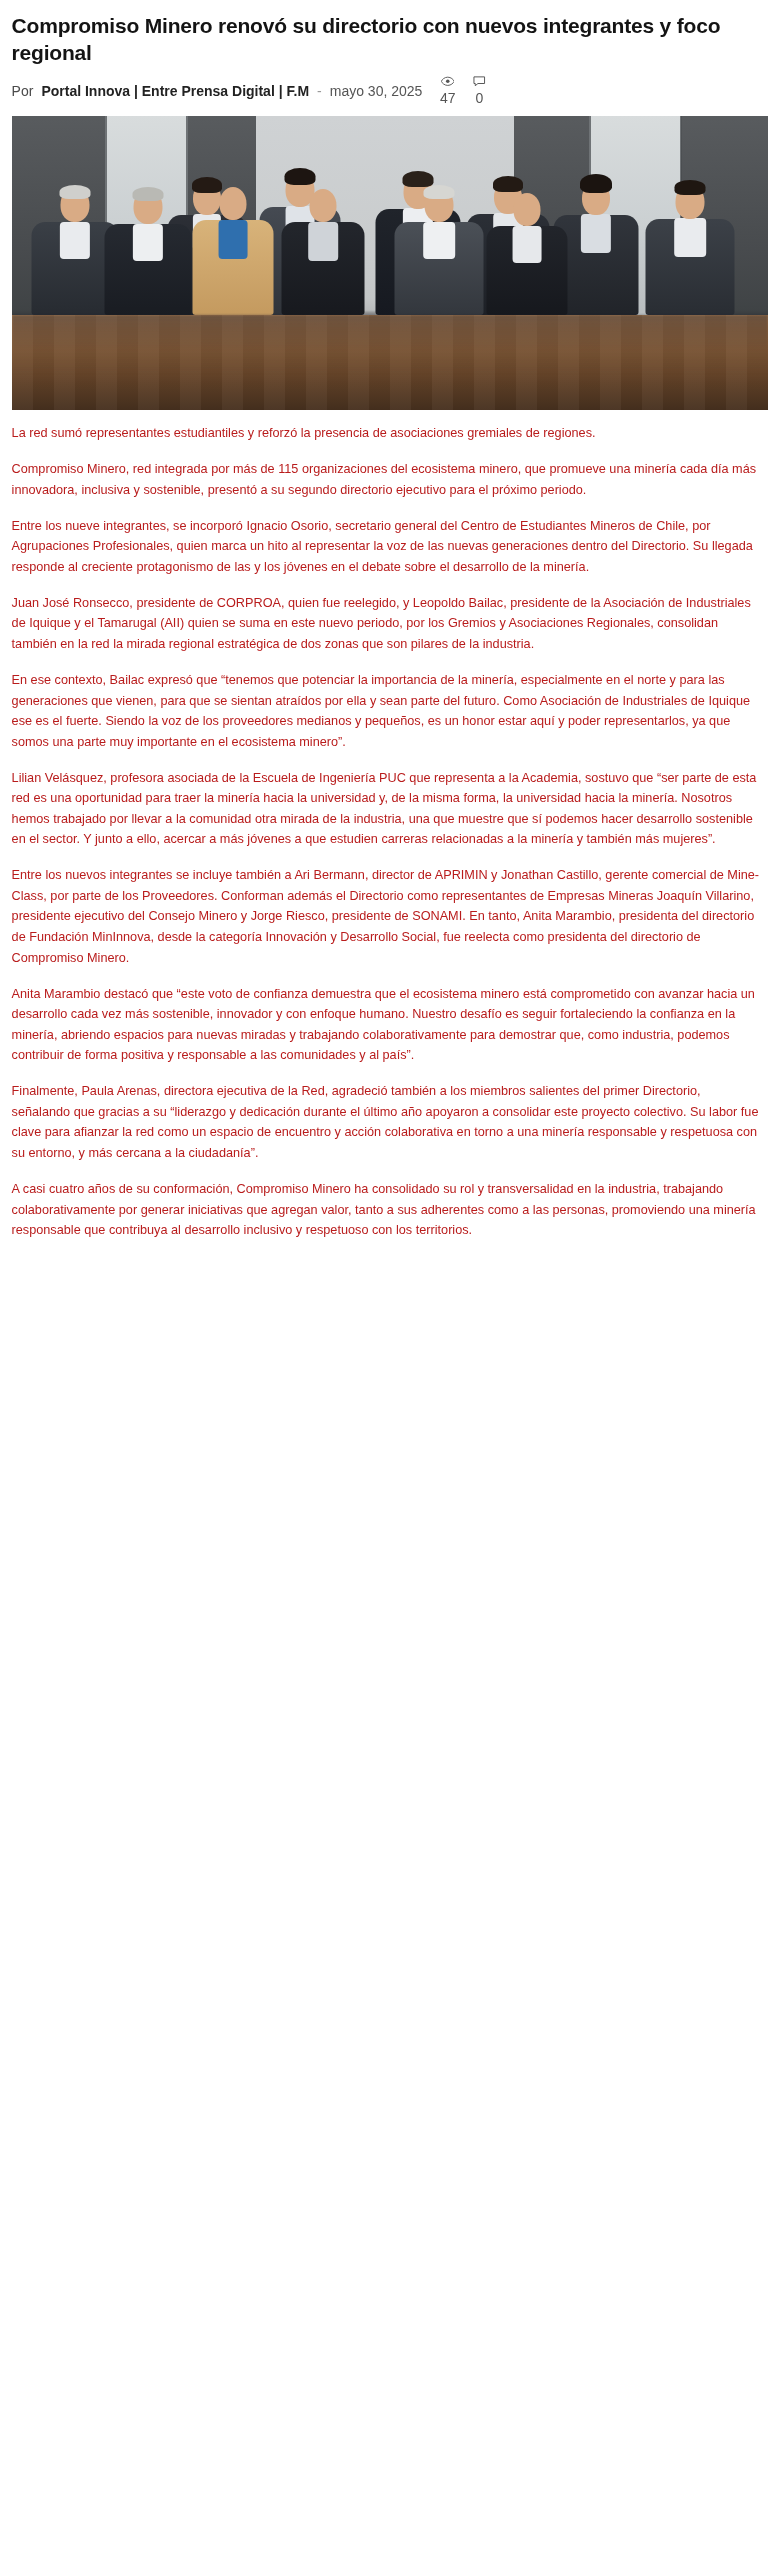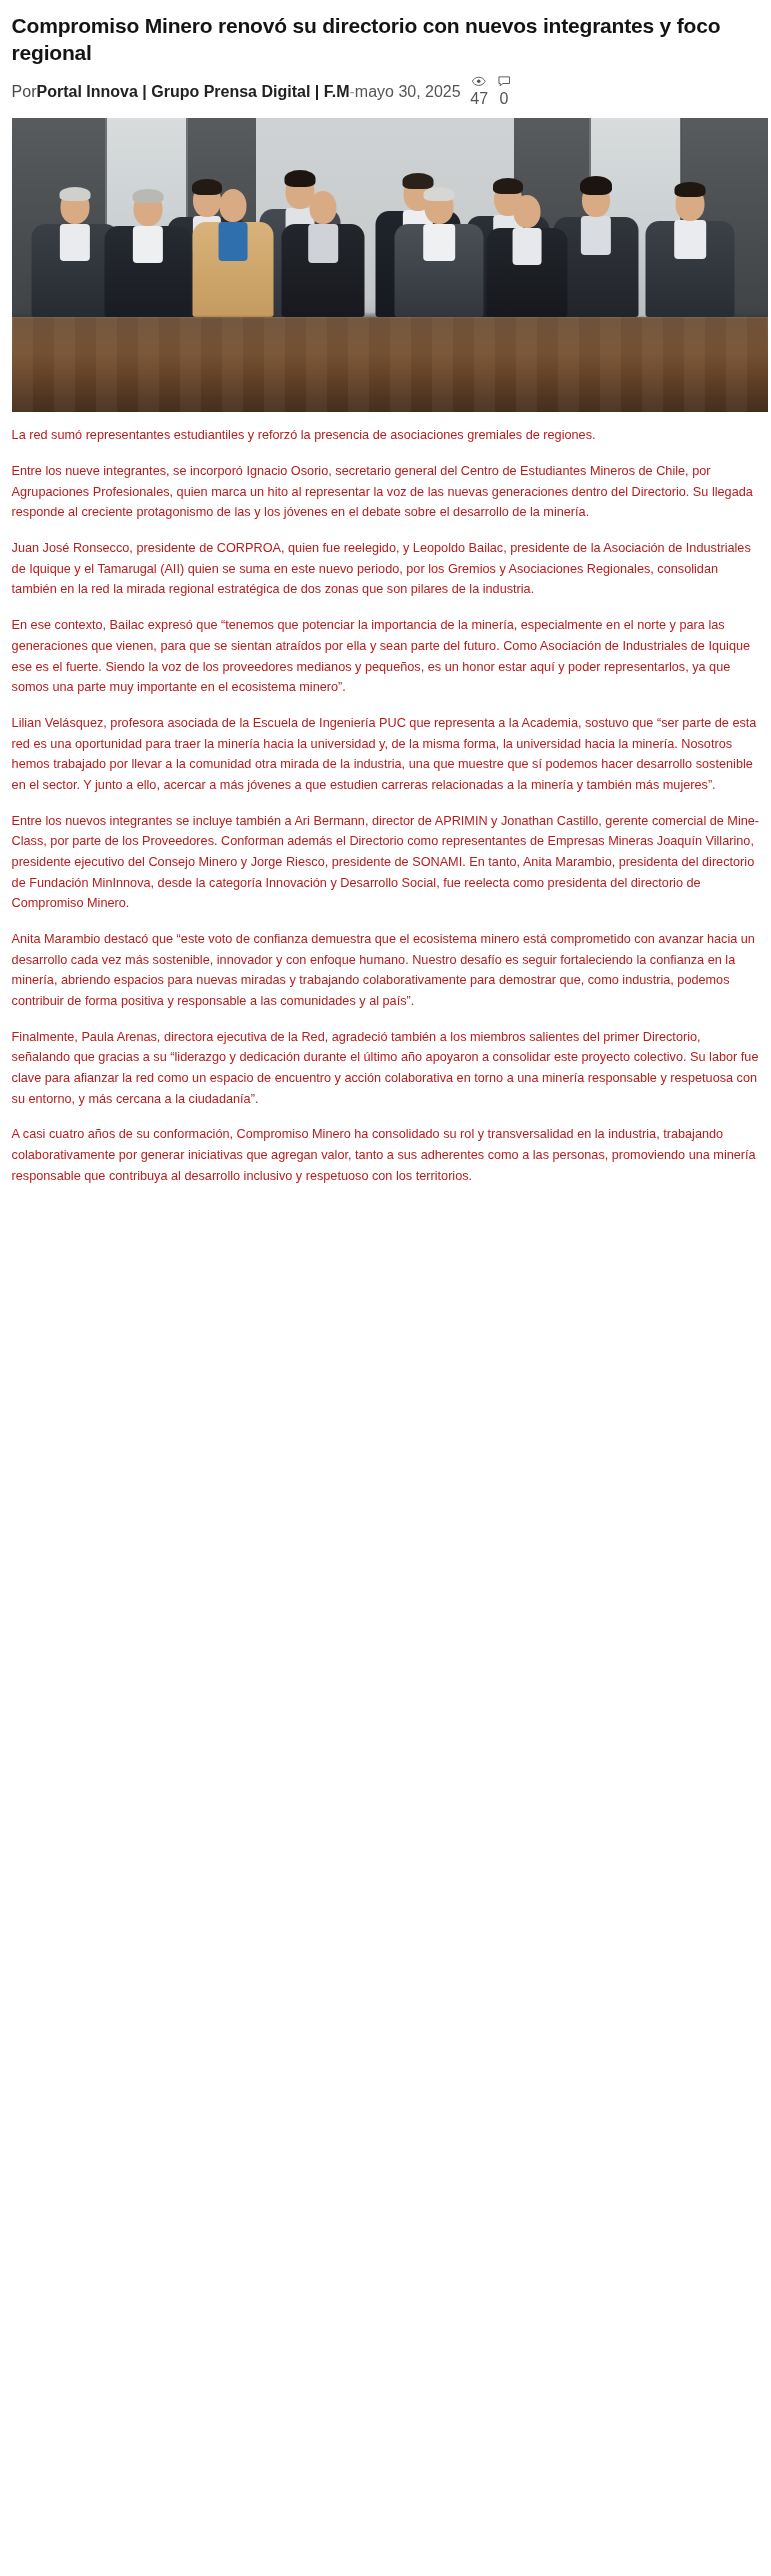--- a/index.html
+++ b/index.html
@@ -23,23 +23,23 @@
     line-height: 1.25;
     font-weight: bold;
     color: #141414;
     margin: 3.9px 3.9px 9.6px 3.9px;
     letter-spacing: -0.2px;
   }
   .meta-row {
     display: flex;
     align-items: center;
     flex-wrap: wrap;
-    gap: 0;
+    gap: 8px;
     margin: 0 3.9px 9.6px 3.9px;
-    font-size: 16px;
+    font-size: 14px;
     color: #4a4a4a;
   }
   .meta-by { color: #4a4a4a; }
   .meta-authors { font-weight: bold; color: #222; }
   .meta-sep { color: #9a9a9a; }
   .meta-date { color: #555; }
   .meta-stat {
     display: inline-flex;
     align-items: center;
     gap: 3.9px;
@@ -148,21 +148,21 @@
 </style>
 </head>
 <body>
 
 <div class="page">
 
   <h1 class="headline">Compromiso Minero renovó su directorio con nuevos integrantes y foco regional</h1>
 
   <div class="meta-row">
     <span class="meta-by">Por</span>
-    <span class="meta-authors">Portal Innova | Grupo Prensa Digital | F.M</span>
+    <span class="meta-authors">Portal Innova | Entre Prensa Digital | F.M</span>
     <span class="meta-sep">-</span>
     <span class="meta-date">mayo 30, 2025</span>
 
     <span class="meta-stat">
       <span>
         <svg width="13.5" height="10.6" viewBox="0 0 16 11" aria-hidden="true">
           <path d="M8 0.6C4.2 0.6 1.3 3.3 0.4 5.5c0.9 2.2 3.8 4.9 7.6 4.9s6.7-2.7 7.6-4.9C14.7 3.3 11.8 0.6 8 0.6z" fill="none" stroke="#555" stroke-width="1.1"></path>
           <circle cx="8" cy="5.5" r="2.1" fill="#555"></circle>
         </svg>
       </span>
@@ -272,20 +272,21 @@
       <div class="p-head" style="bottom:96px; width:29px; height:35px;"></div>
       <div class="p-hair" style="bottom:120px; width:31px; height:14.5px; background:#1f1711;"></div>
     </div>
 
     <div class="hero-floor"></div>
     <div class="hero-reflect"></div>
   </div>
 
   <div class="article">
     <p>La red sumó representantes estudiantiles y reforzó la presencia de asociaciones gremiales de regiones.</p>
+    <p>Compromiso Minero, red integrada por más de 115 organizaciones del ecosistema minero, que promueve una minería cada día más innovadora, inclusiva y sostenible, presentó a su segundo directorio ejecutivo para el próximo periodo.</p>
     <p>Entre los nueve integrantes, se incorporó Ignacio Osorio, secretario general del Centro de Estudiantes Mineros de Chile, por Agrupaciones Profesionales, quien marca un hito al representar la voz de las nuevas generaciones dentro del Directorio. Su llegada responde al creciente protagonismo de las y los jóvenes en el debate sobre el desarrollo de la minería.</p>
     <p>Juan José Ronsecco, presidente de CORPROA, quien fue reelegido, y Leopoldo Bailac, presidente de la Asociación de Industriales de Iquique y el Tamarugal (AII) quien se suma en este nuevo periodo, por los Gremios y Asociaciones Regionales, consolidan también en la red la mirada regional estratégica de dos zonas que son pilares de la industria.</p>
     <p>En ese contexto, Bailac expresó que “tenemos que potenciar la importancia de la minería, especialmente en el norte y para las generaciones que vienen, para que se sientan atraídos por ella y sean parte del futuro. Como Asociación de Industriales de Iquique ese es el fuerte. Siendo la voz de los proveedores medianos y pequeños, es un honor estar aquí y poder representarlos, ya que somos una parte muy importante en el ecosistema minero”.</p>
     <p>Lilian Velásquez, profesora asociada de la Escuela de Ingeniería PUC que representa a la Academia, sostuvo que “ser parte de esta red es una oportunidad para traer la minería hacia la universidad y, de la misma forma, la universidad hacia la minería. Nosotros hemos trabajado por llevar a la comunidad otra mirada de la industria, una que muestre que sí podemos hacer desarrollo sostenible en el sector. Y junto a ello, acercar a más jóvenes a que estudien carreras relacionadas a la minería y también más mujeres”.</p>
     <p>Entre los nuevos integrantes se incluye también a Ari Bermann, director de APRIMIN y Jonathan Castillo, gerente comercial de Mine-Class, por parte de los Proveedores. Conforman además el Directorio como representantes de Empresas Mineras Joaquín Villarino, presidente ejecutivo del Consejo Minero y Jorge Riesco, presidente de SONAMI. En tanto, Anita Marambio, presidenta del directorio de Fundación MinInnova, desde la categoría Innovación y Desarrollo Social, fue reelecta como presidenta del directorio de Compromiso Minero.</p>
     <p>Anita Marambio destacó que “este voto de confianza demuestra que el ecosistema minero está comprometido con avanzar hacia un desarrollo cada vez más sostenible, innovador y con enfoque humano. Nuestro desafío es seguir fortaleciendo la confianza en la minería, abriendo espacios para nuevas miradas y trabajando colaborativamente para demostrar que, como industria, podemos contribuir de forma positiva y responsable a las comunidades y al país”.</p>
     <p>Finalmente, Paula Arenas, directora ejecutiva de la Red, agradeció también a los miembros salientes del primer Directorio, señalando que gracias a su “liderazgo y dedicación durante el último año apoyaron a consolidar este proyecto colectivo. Su labor fue clave para afianzar la red como un espacio de encuentro y acción colaborativa en torno a una minería responsable y respetuosa con su entorno, y más cercana a la ciudadanía”.</p>
     <p>A casi cuatro años de su conformación, Compromiso Minero ha consolidado su rol y transversalidad en la industria, trabajando colaborativamente por generar iniciativas que agregan valor, tanto a sus adherentes como a las personas, promoviendo una minería responsable que contribuya al desarrollo inclusivo y respetuoso con los territorios.</p>
   </div>
 

